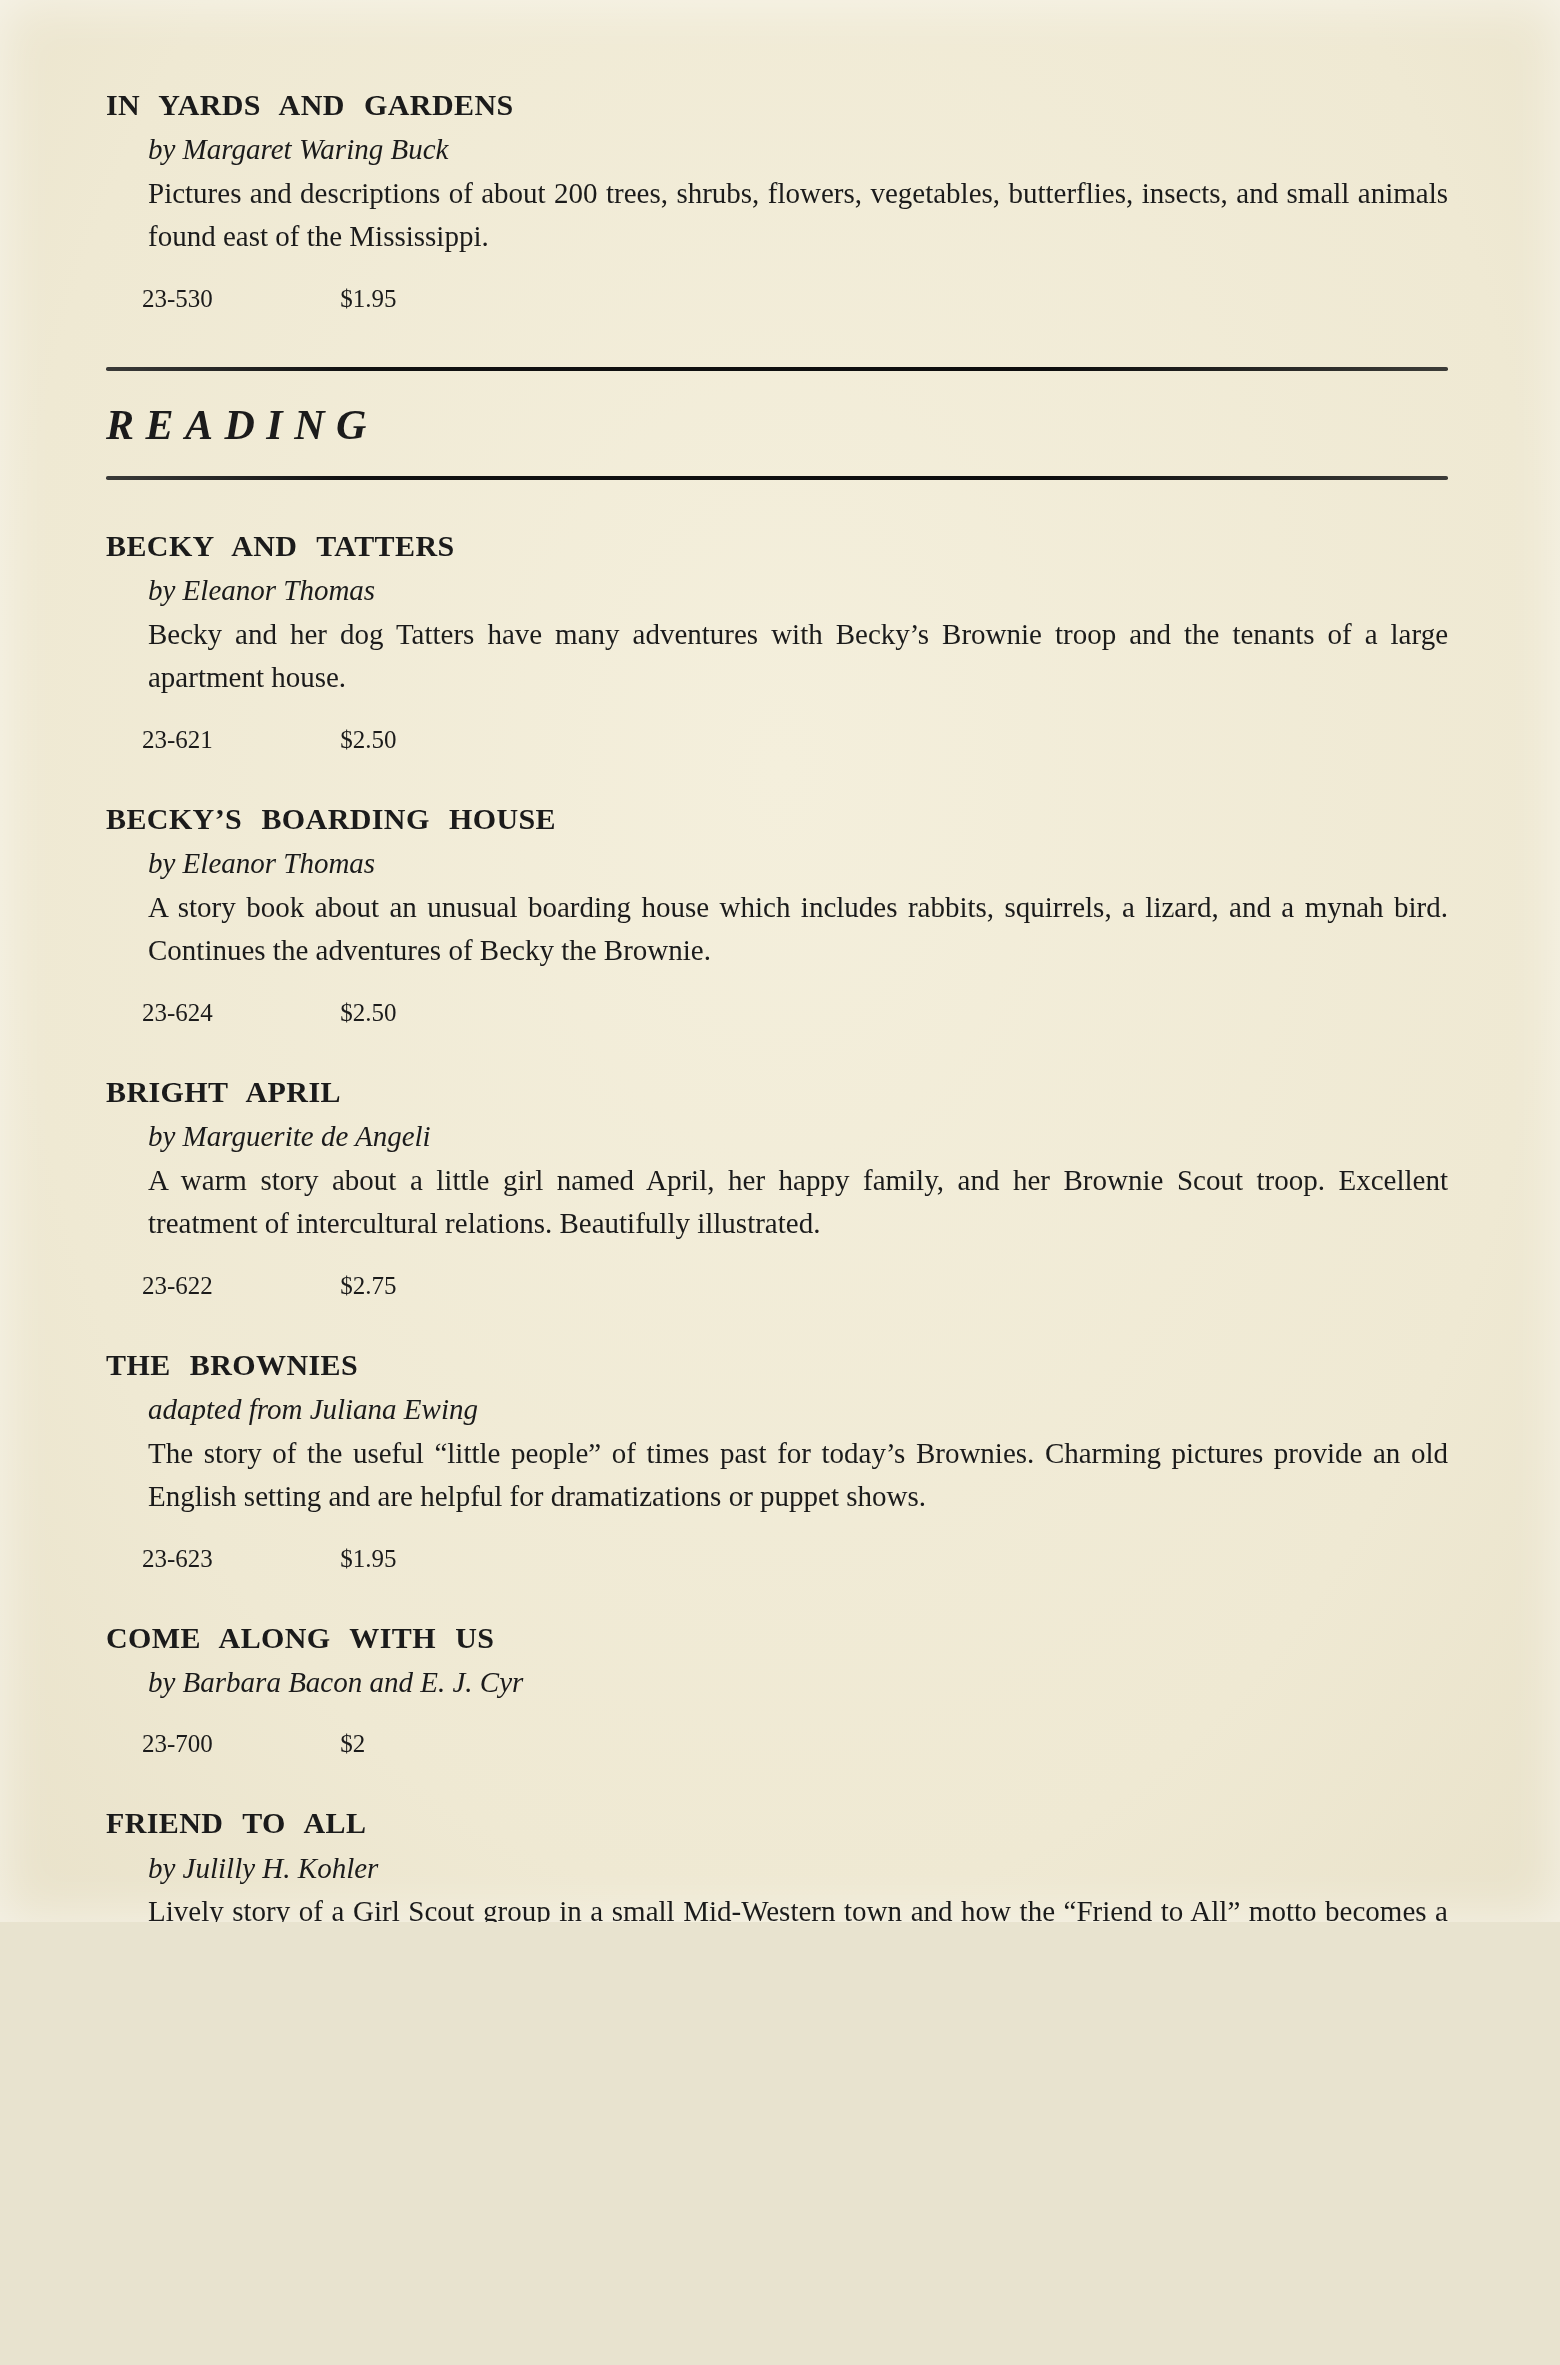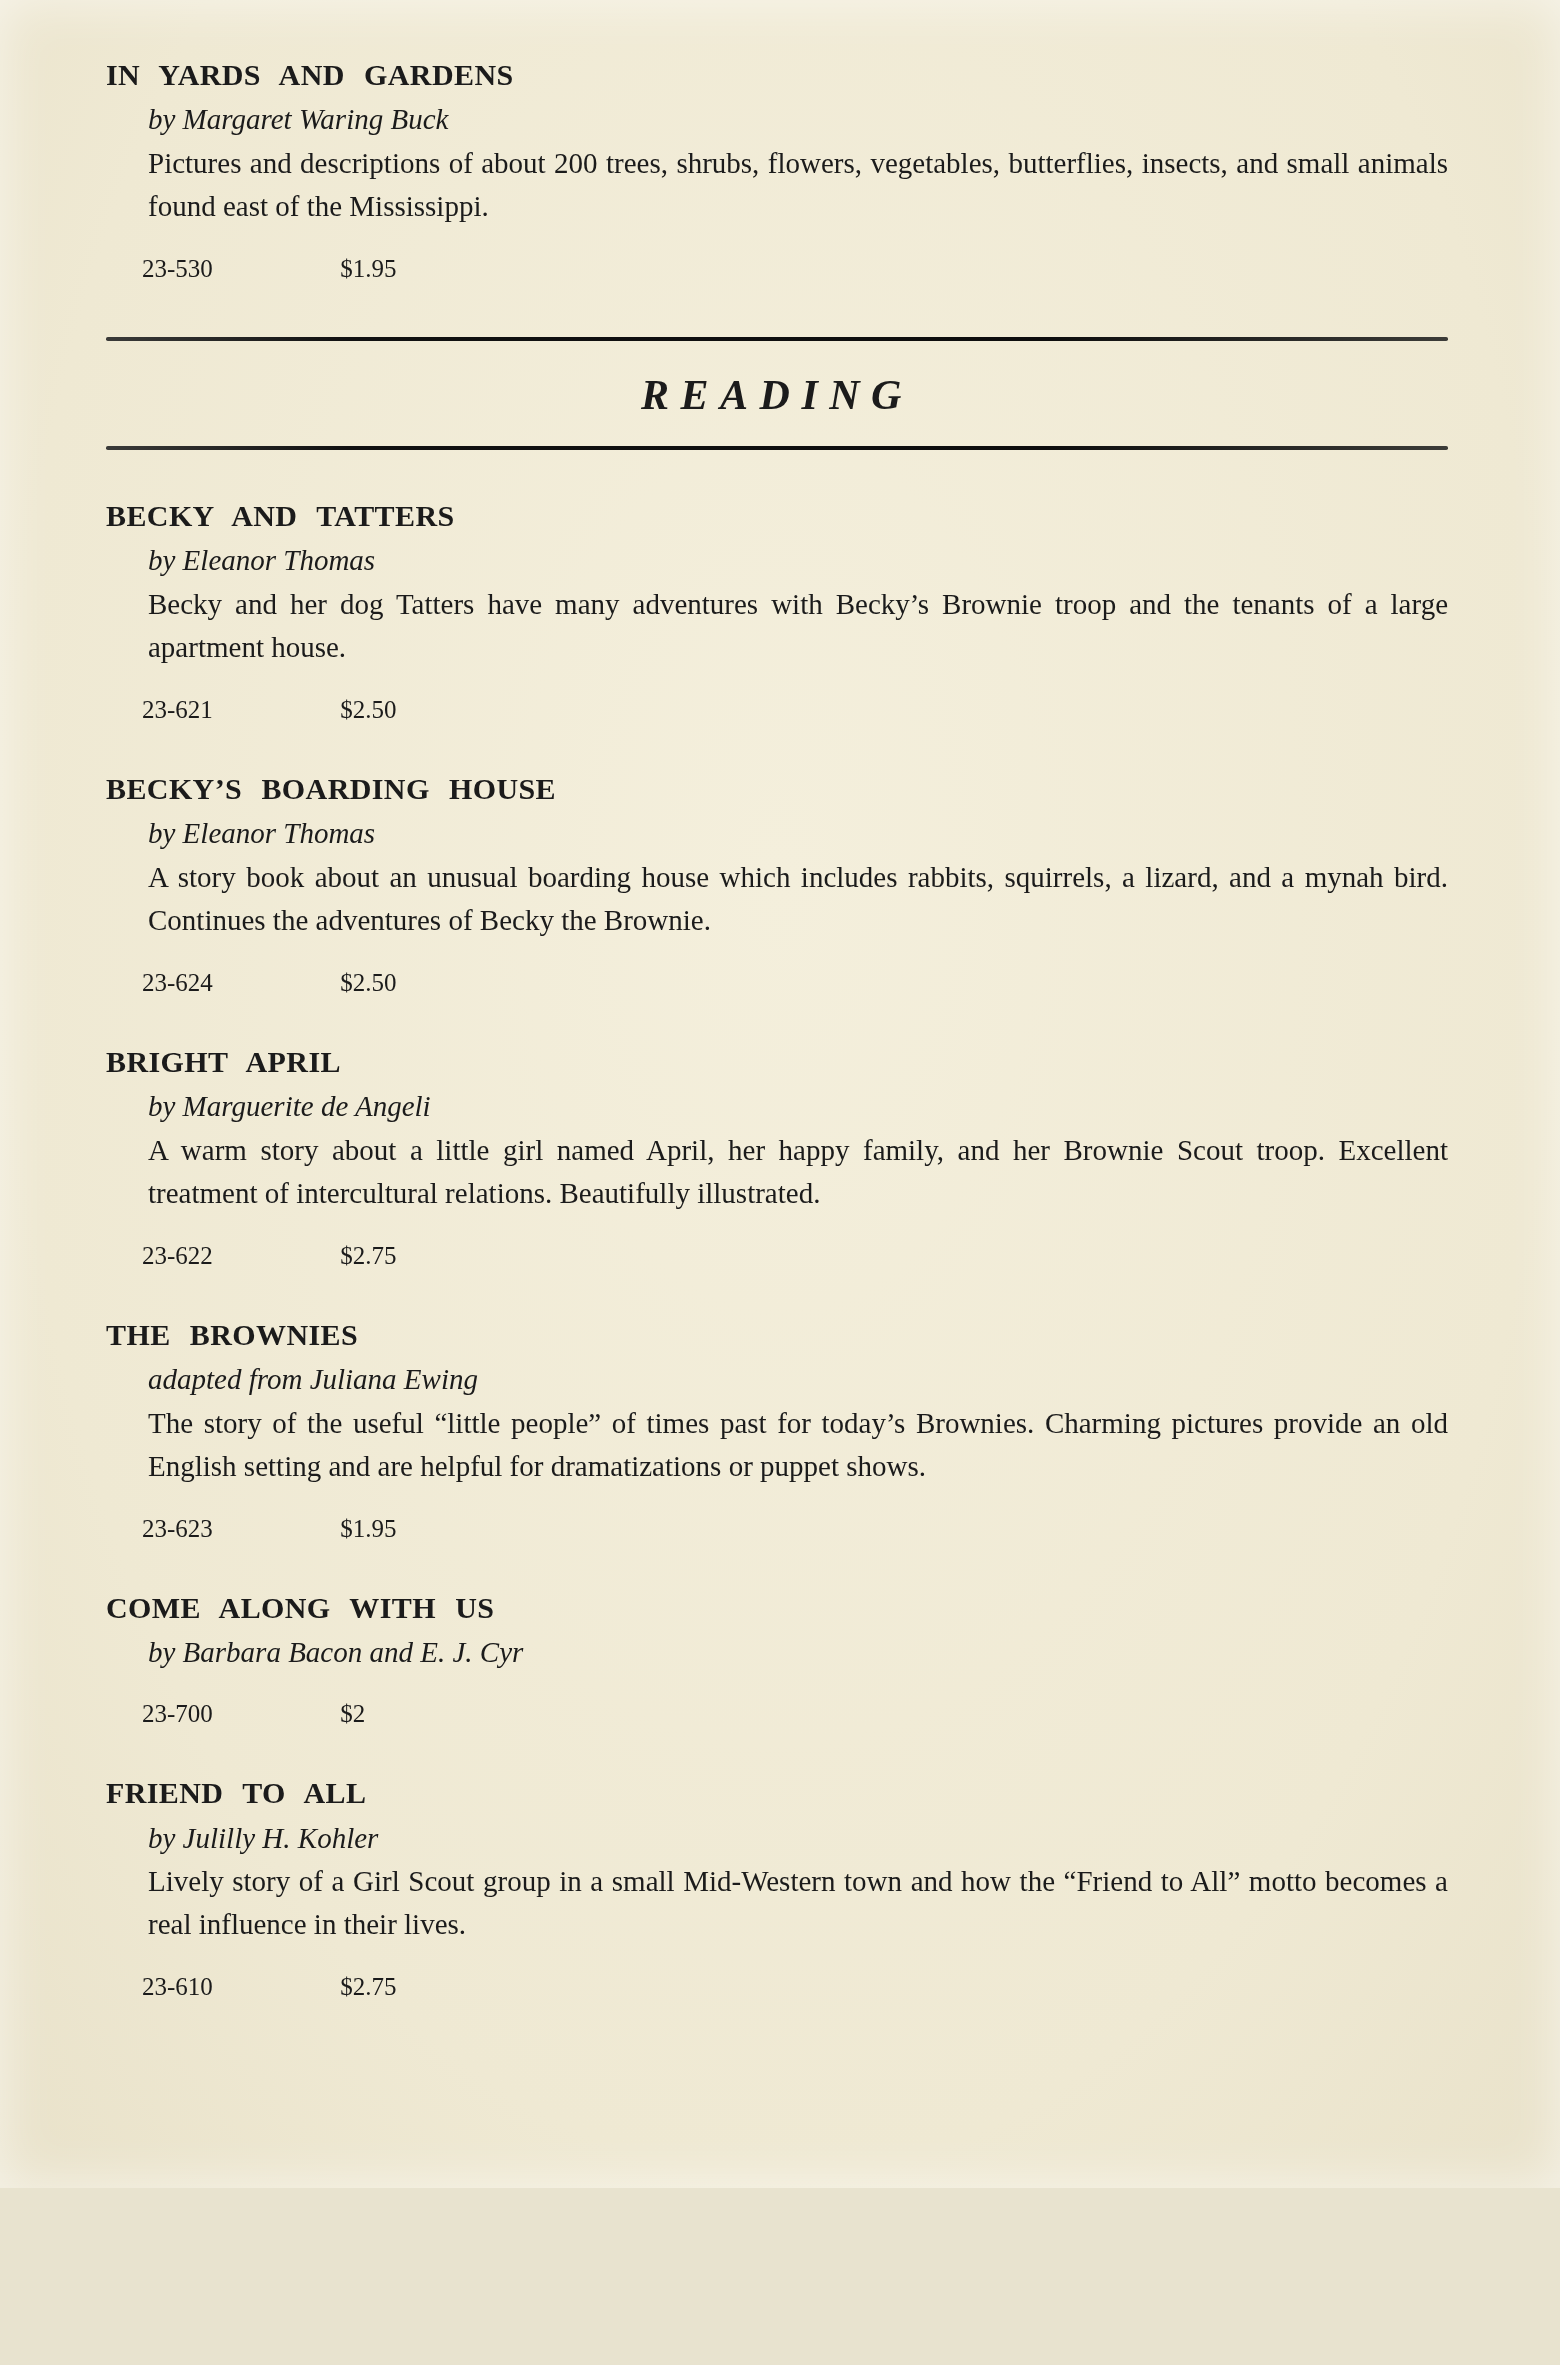--- a/index.html
+++ b/index.html
@@ -3,28 +3,28 @@
 <meta charset="utf-8">
 <style>
   html, body {
     margin: 0;
     padding: 0;
     background: #e8e3cf;
   }
   .page {
     position: relative;
     width: 1561px;
-    height: 2188px;
+    height: 1922px;
     background: #f1ecd8;
     background-image: radial-gradient(ellipse at 50% 40%, #f4efdc 0%, #efe9d3 70%, #e9e2ca 100%);
     box-shadow: inset 0 0 53px rgba(255,255,255,0.6);
     font-family: "Liberation Serif", "DejaVu Serif", serif;
     color: #1b1b1b;
     box-sizing: border-box;
-    padding: 55px 113px 0 106px;
+    padding: 85px 113px 0 106px;
     overflow: hidden;
   }
   .entry {
     margin-bottom: 42px;
   }
   .entry-title {
     margin: 0;
     font-size: 30px;
     font-weight: bold;
     letter-spacing: 0.4px;
@@ -53,21 +53,21 @@
     width: 192px;
   }
   .rule {
     height: 3.5px;
     margin: 51px 0 0 0;
     background: linear-gradient(to right, #3a3a38, #111 18%, #0d0d0d 70%, #3c3c38);
     border-radius: 1.8px;
   }
   .section-heading {
     margin: 30px 0 26.5px 0;
-    text-align: center;
+    text-align: left;
     font-size: 42px;
     font-style: italic;
     font-weight: bold;
     letter-spacing: 11.5px;
     line-height: 49px;
   }
   .rule.bottom {
     margin-top: 0;
     margin-bottom: 46px;
   }

